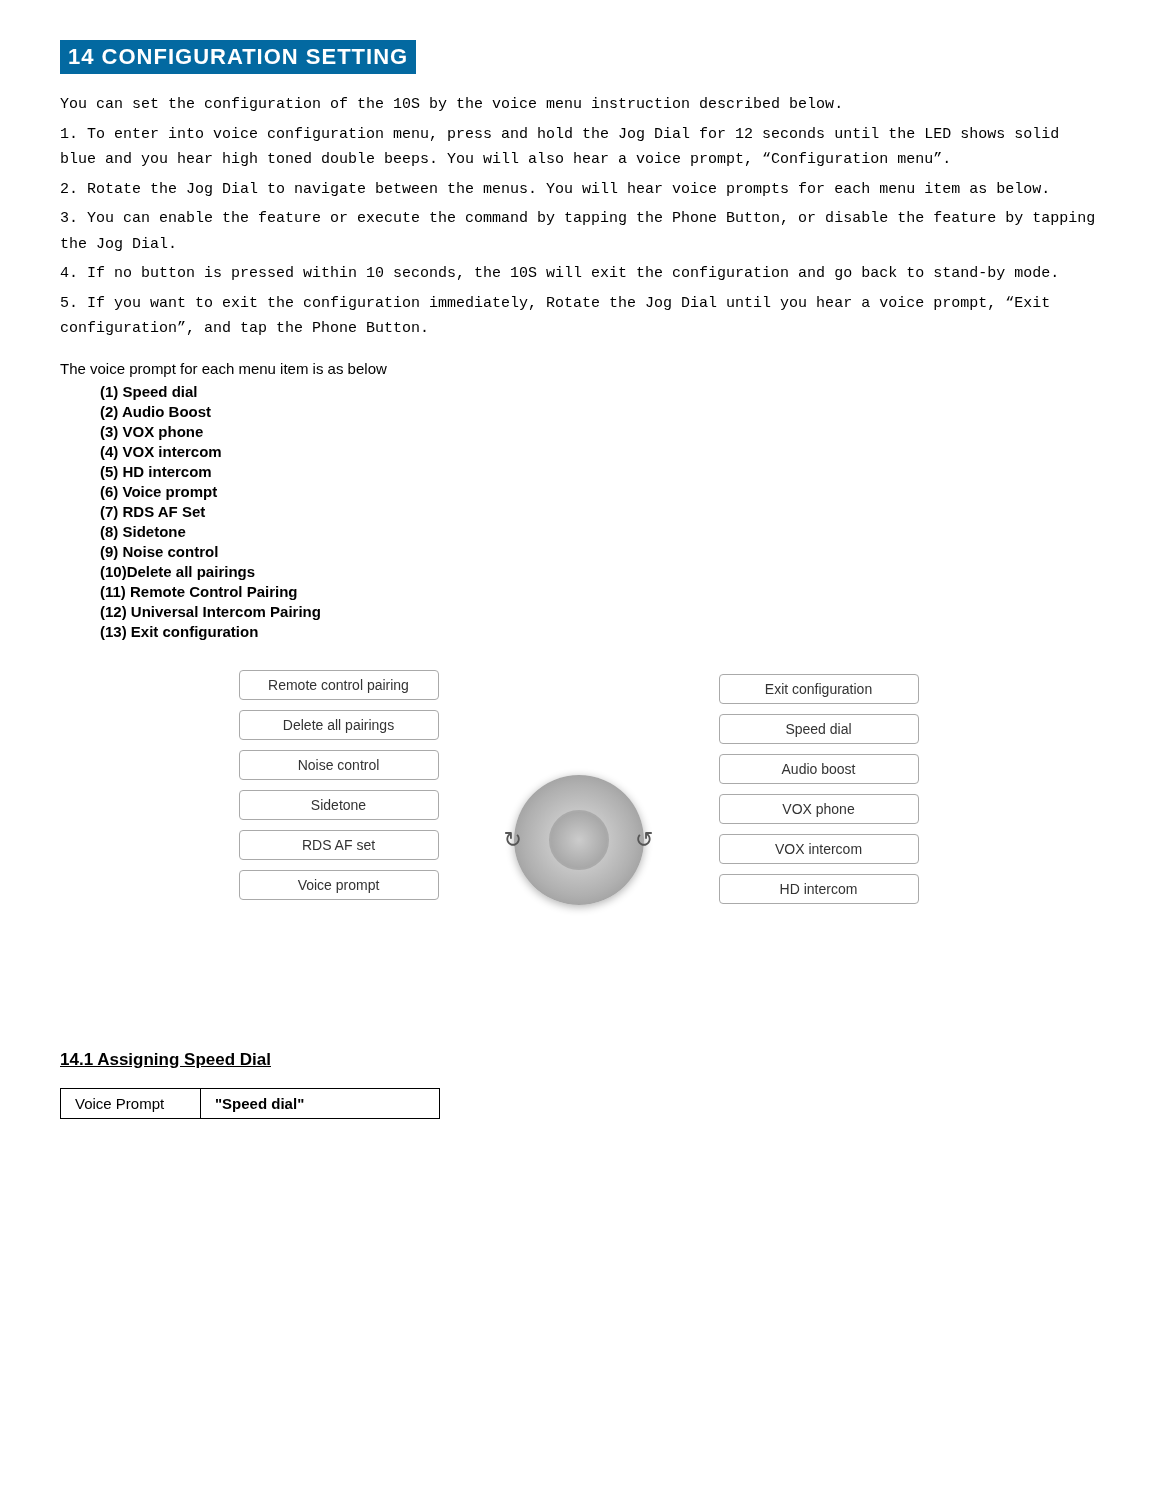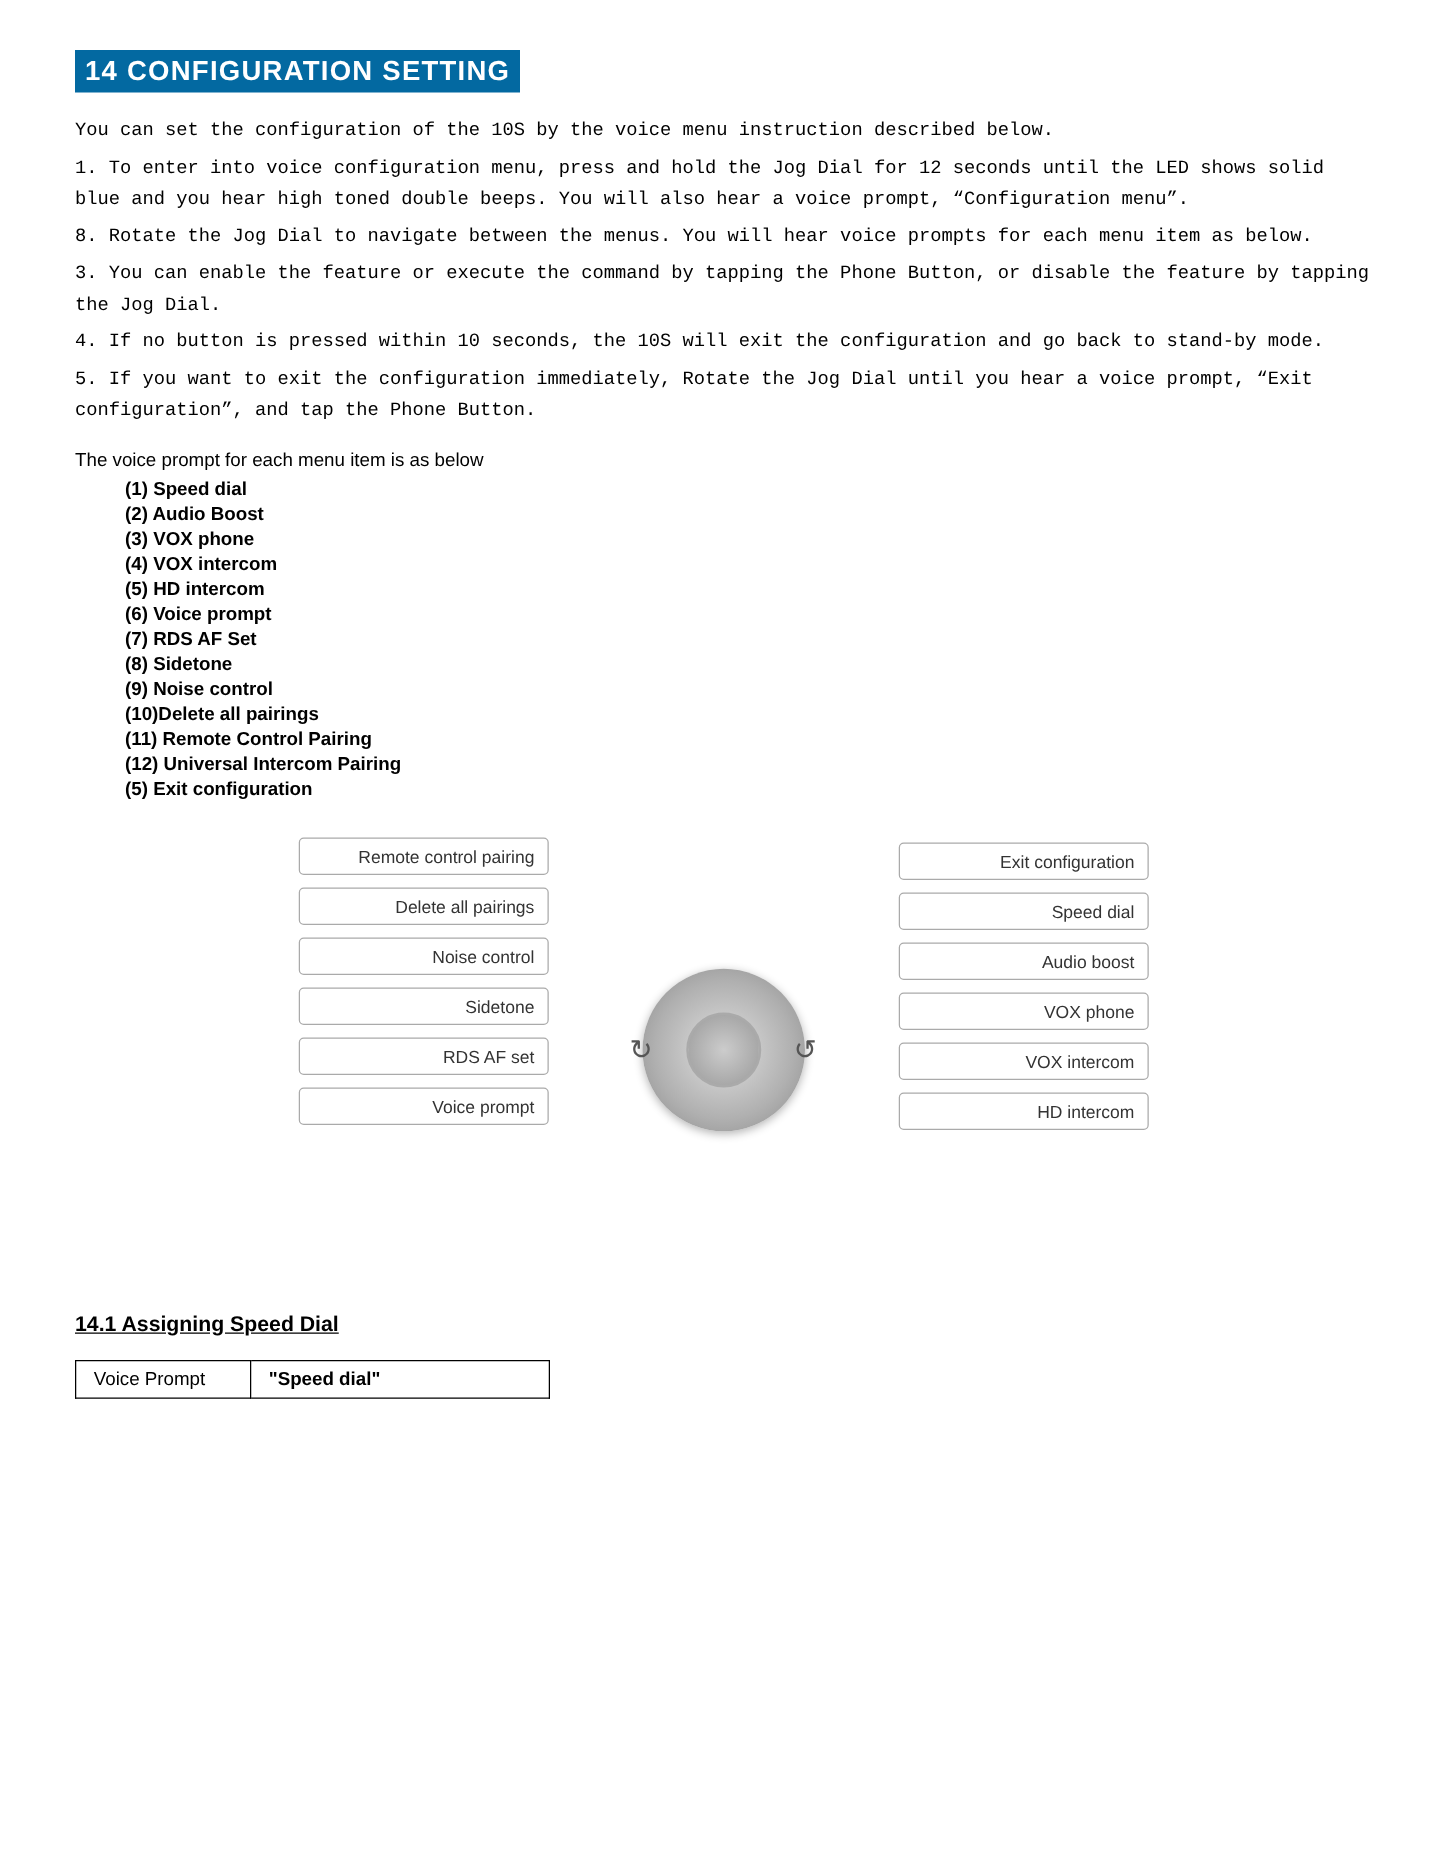--- a/index.html
+++ b/index.html
@@ -55,21 +55,21 @@
     
     .left-boxes {
       position: absolute;
       left: 0;
       top: 0;
       width: 200px;
     }
     .box {
       border: 1.5px solid #aaa;
       border-radius: 4px;
-      text-align: right;
+      text-align: center;
       padding: 6px 10px;
       margin-bottom: 10px;
       font-size: 14px;
       background: #fff;
       color: #333;
     }
     
     .right-boxes {
       position: absolute;
       right: 0;
@@ -148,21 +148,21 @@
 
 
 
 
 <h1>14 CONFIGURATION SETTING</h1>
 
 
 <div class="intro-block">
   <p>You can set the configuration of the 10S by the voice menu instruction described below.</p>
   <p>1. To enter into voice configuration menu, press and hold the Jog Dial for 12 seconds until the LED shows solid blue and you hear high toned double beeps. You will also hear a voice prompt, “Configuration menu”.</p>
-  <p>8. Rotate the Jog Dial to navigate between the menus. You will hear voice prompts for each menu item as below.</p>
+  <p>2. Rotate the Jog Dial to navigate between the menus. You will hear voice prompts for each menu item as below.</p>
   <p>3. You can enable the feature or execute the command by tapping the Phone Button, or disable the feature by tapping the Jog Dial.</p>
   <p>4. If no button is pressed within 10 seconds, the 10S will exit the configuration and go back to stand-by mode.</p>
   <p>5. If you want to exit the configuration immediately, Rotate the Jog Dial until you hear a voice prompt, “Exit configuration”, and tap the Phone Button.</p>
 </div>
 
 
 <div class="voice-prompt-section">
   <p>The voice prompt for each menu item is as below</p>
   <ul class="menu-list">
     <li>(1)  Speed dial</li>
@@ -170,21 +170,21 @@
     <li>(3)  VOX phone</li>
     <li>(4)  VOX intercom</li>
     <li>(5)  HD intercom</li>
     <li>(6)  Voice prompt</li>
     <li>(7)  RDS AF Set</li>
     <li>(8)  Sidetone</li>
     <li>(9)  Noise control</li>
     <li>(10)Delete all pairings</li>
     <li>(11) Remote Control Pairing</li>
     <li>(12) Universal Intercom Pairing</li>
-    <li>(5) Exit configuration</li>
+    <li>(13) Exit configuration</li>
   </ul>
 </div>
 
 
 <div class="diagram-container">
 
   <div class="left-boxes">
     <div class="box">Remote control pairing</div>
     <div class="box">Delete all pairings</div>
     <div class="box">Noise control</div>

